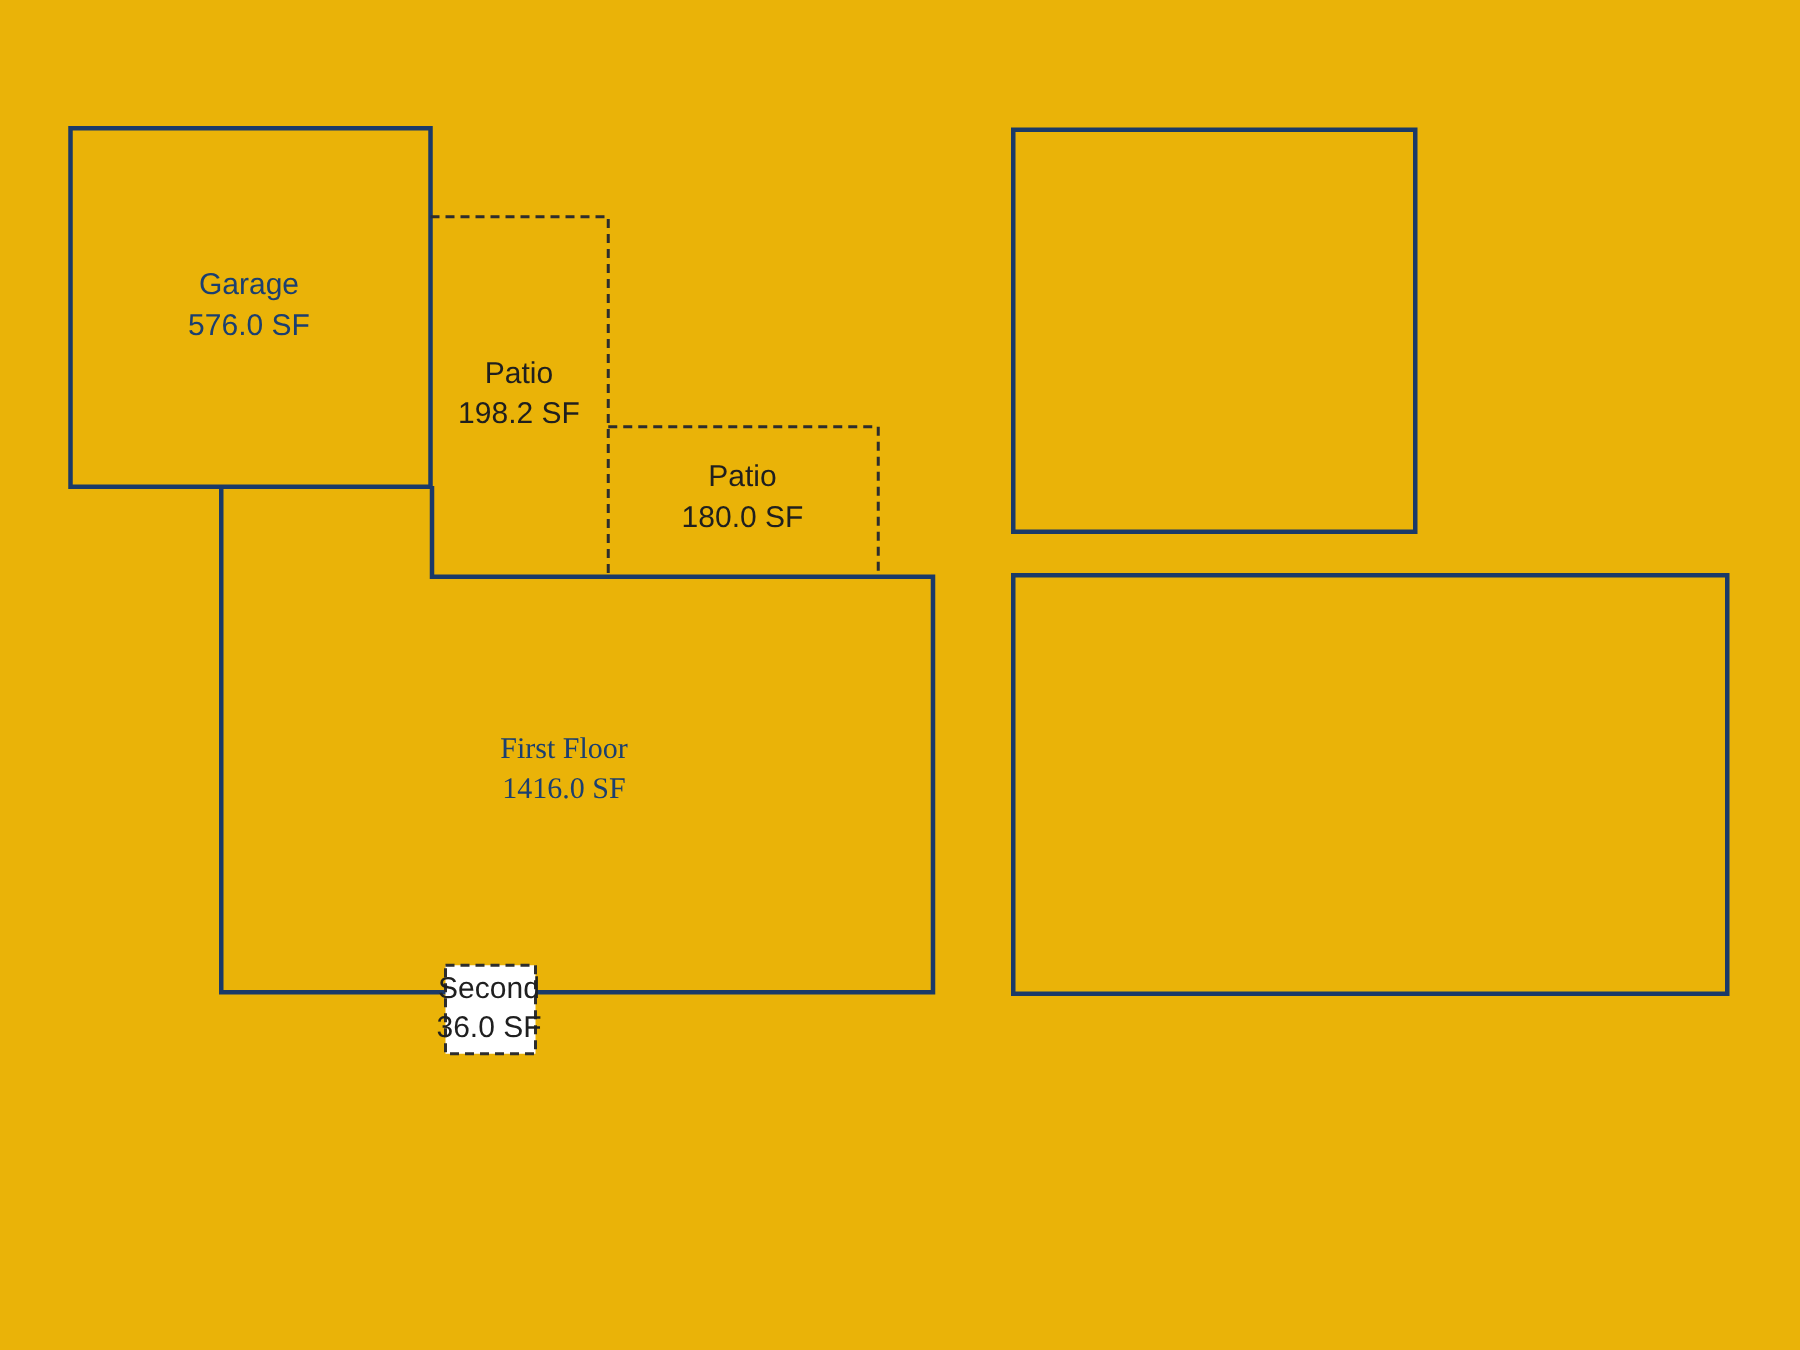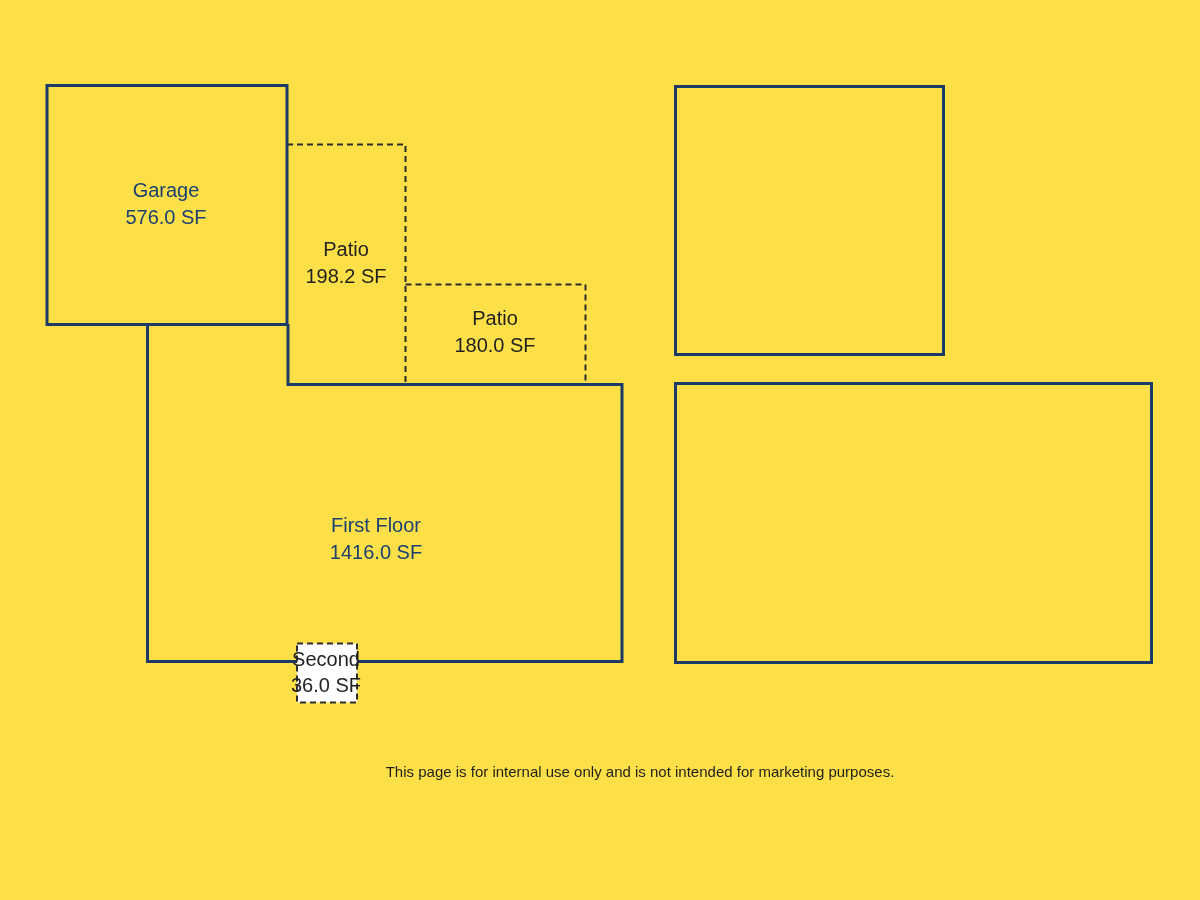--- a/index.html
+++ b/index.html
@@ -1,20 +1,20 @@
 <!DOCTYPE html>
 <html><head>
 <meta charset="utf-8">
 <style>
   html,body{margin:0;padding:0;background:#ffffff;}
   .canvas{
     position:relative;
     width:1200px;
     height:900px;
-    background:#fde047;
+    background:#eab308;
     font-family:"Liberation Sans", sans-serif;
     overflow:hidden;
   }
   .plan{position:absolute;left:0;top:0;}
   .solid{fill:none;stroke:#1b3a68;stroke-width:3;}
   .dashed{fill:none;stroke:#2d2d2d;stroke-width:2;stroke-dasharray:6 4;}
   .porch-fill{fill:#ffffff;}
   .area-label{
     position:absolute;
     transform:translateX(-50%);
@@ -29,21 +29,21 @@
     position:absolute;
     transform:translateX(-50%);
     font-size:15px;
     color:#1f1f1f;
     white-space:nowrap;
   }
   .pos-garage{left:166px;top:177px;}
   .pos-patio288{left:346px;top:236px;}
   .pos-patio180{left:495px;top:305px;}
   .pos-bsmt{left:809px;top:191px;}
-  .pos-first{left:376px;top:512px;}
+  .pos-first{left:376px;top:486px;font-family:Liberation Serif, serif;}
   .pos-second{left:913px;top:495px;}
   .pos-porch{left:326px;top:646px;line-height:26px;}
   .pos-footer1{left:640px;top:763px;}
   .pos-footer2{left:639px;top:796px;}
 </style>
 </head>
 <body>
 
 <div class="canvas">
 
@@ -84,15 +84,14 @@
     <div>First Floor</div>
     <div>1416.0 SF</div>
   </div>
 
 
   <div class="area-label lbl-black pos-porch">
     <div>Second</div>
     <div>36.0 SF</div>
   </div>
 
-  <div class="footer-line pos-footer1">This page is for internal use only and is not intended for marketing purposes.</div>
 
 </div>
 
 </body></html>

